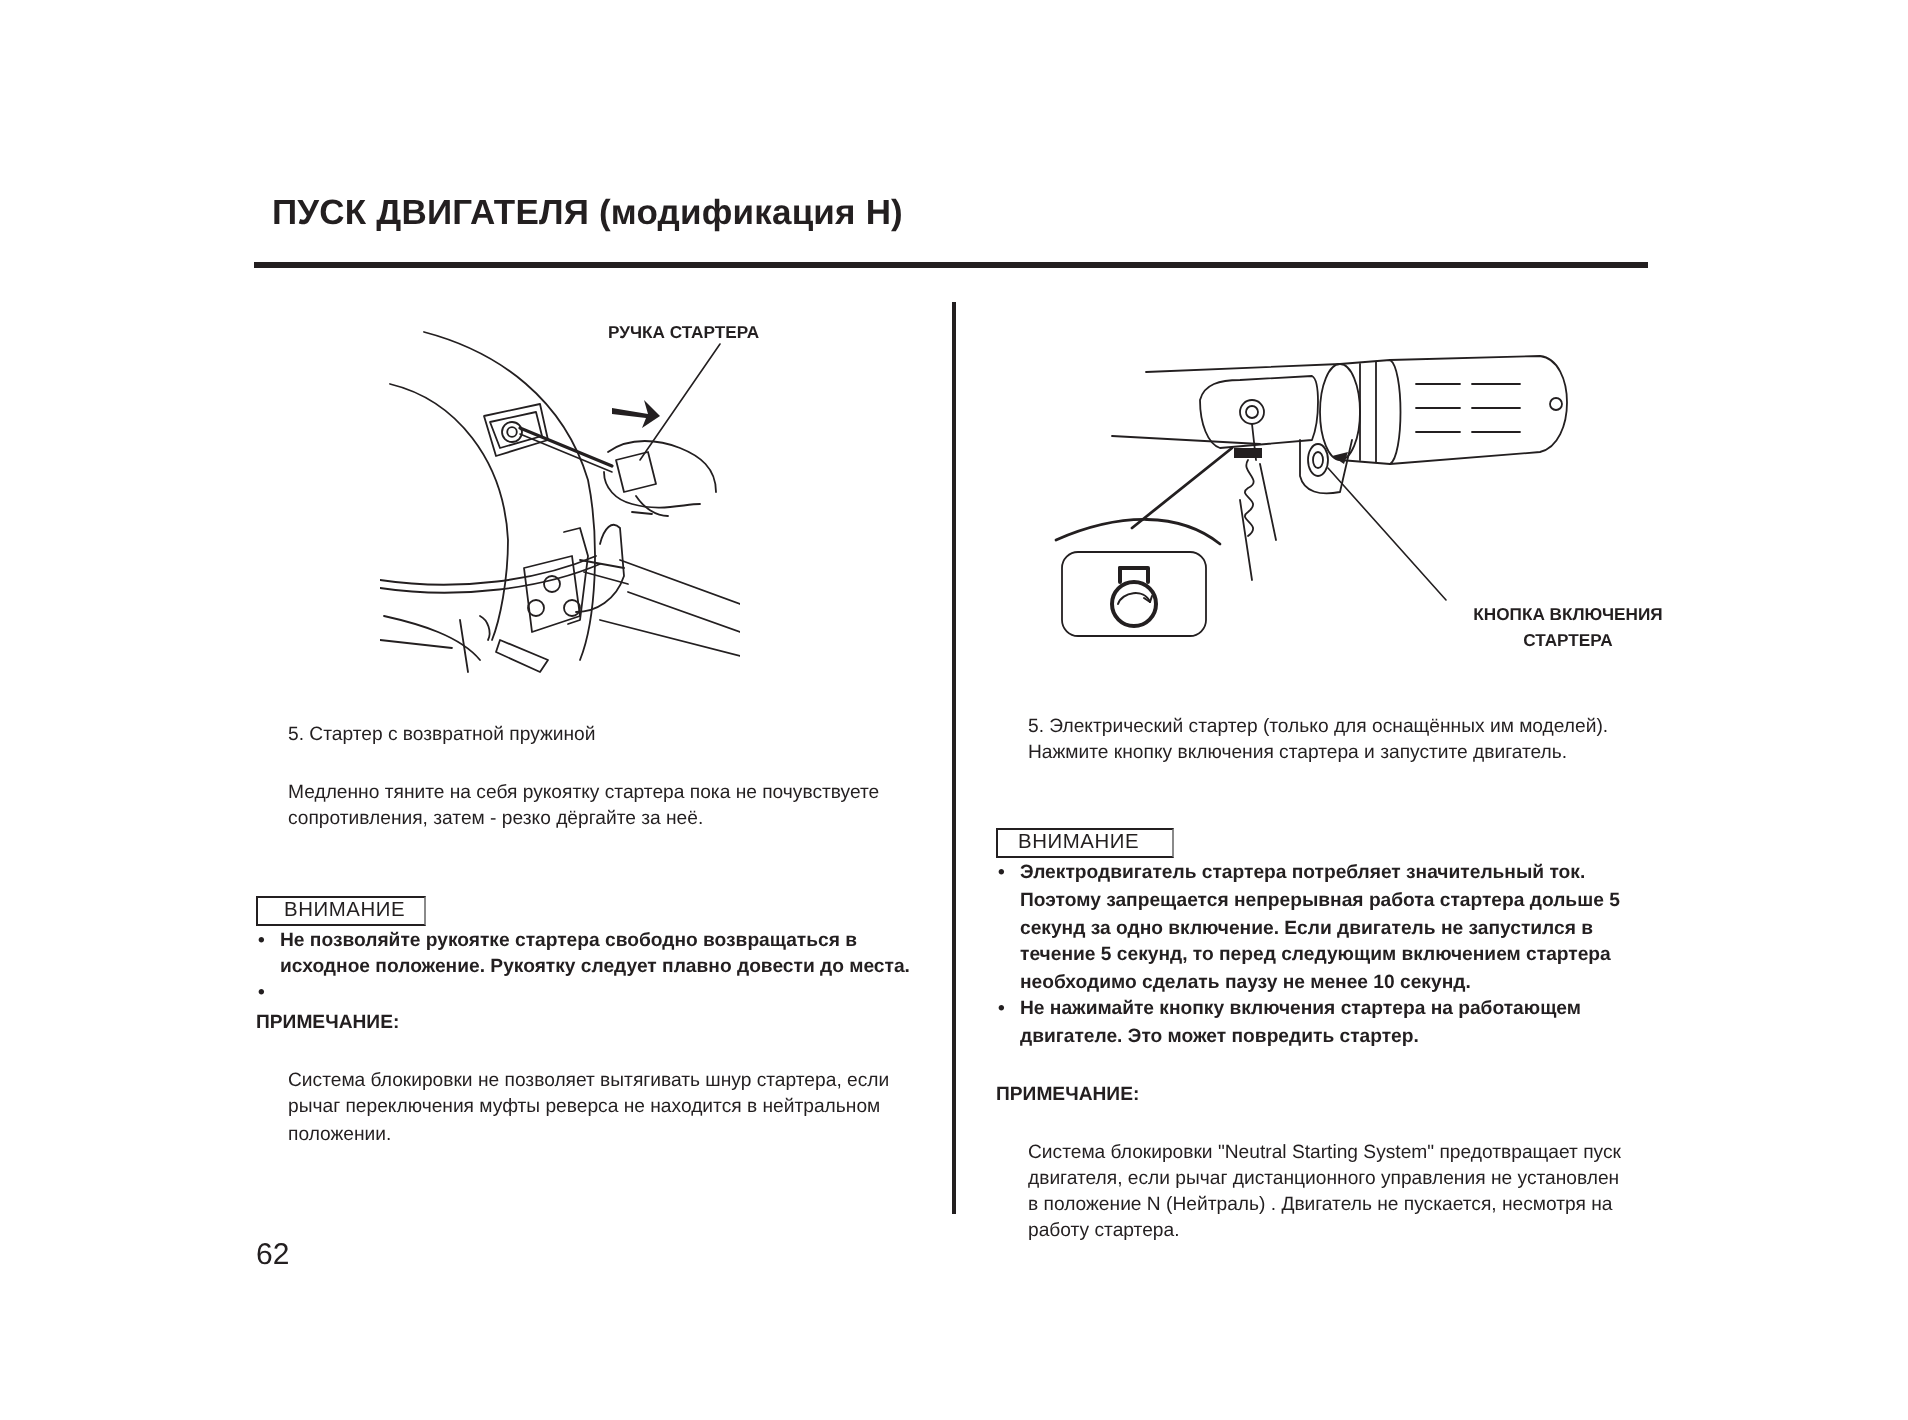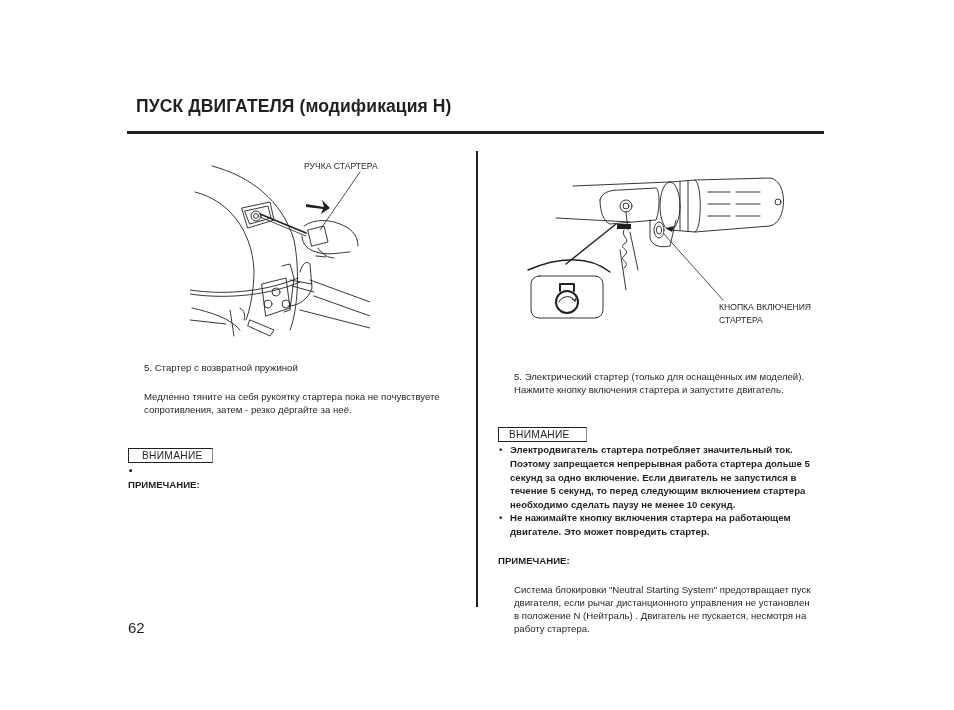--- a/index.html
+++ b/index.html
@@ -3,32 +3,32 @@
 <meta charset="utf-8">
 <style>
   html, body { margin: 0; padding: 0; background: #ffffff; }
   body { width: 954px; height: 710px; position: relative; overflow: hidden;
          font-family: "Liberation Sans", sans-serif; color: #231f20; }
   .title { position: absolute; left: 136px; top: 96px; font-size: 17.5px; font-weight: bold; letter-spacing: 0.1px; margin: 0; }
   .rule { position: absolute; left: 127px; top: 131px; width: 697px; height: 3px; background: #231f20; }
   .vdivider { position: absolute; left: 476px; top: 151px; width: 2px; height: 456px; background: #231f20; }
   .col { position: absolute; font-size: 9.6px; line-height: 13.2px; }
   .col-left { left: 128px; top: 345px; width: 335px; }
-  .col-right { left: 498px; top: 354px; width: 335px; }
+  .col-right { left: 498px; top: 341px; width: 335px; }
   .p { margin: 16px; }
   .warn-box { display: inline-block; margin-top: 15px; padding: 0 9px 0 13px; border: 1px solid #231f20; border-right-color: #8a8a8a;
               font-size: 10.2px; line-height: 13px; letter-spacing: 0.3px; }
   .warn-box.right { padding: 0 16px 0 10px; }
   ul.bullets { list-style: none; margin: 1px 0 0 0; padding: 0; font-weight: bold; }
   ul.bullets li { position: relative; padding-left: 12px; }
   ul.bullets li .dot { position: absolute; left: 1px; top: 0; }
   .col-right ul.bullets li { line-height: 13.6px; }
   .note-h { font-weight: bold; margin: 15px 0 0 0; }
   .page-no { position: absolute; left: 128px; top: 619px; font-size: 15px; }
-  .callout { position: absolute; font-size: 8.6px; font-weight: normal; line-height: 12.5px; }
+  .callout { position: absolute; font-size: 8.6px; font-weight: bold; line-height: 12.5px; text-align: center; }
   .callout-left { left: 304px; top: 160px; }
   .callout-right { left: 719px; top: 301px; }
   svg.illus { position: absolute; }
 </style>
 </head>
 <body>
 
 <h1 class="title">ПУСК ДВИГАТЕЛЯ (модификация Н)</h1>
 <div class="rule"></div>
 <div class="vdivider"></div>
@@ -130,24 +130,25 @@
     <path d="M55 131 L52 129 M55 131 L56 128" stroke-width="1"></path>
   </g>
 </svg>
 <div class="callout callout-right" style="width:130px;">КНОПКА ВКЛЮЧЕНИЯ СТАРТЕРА</div>
 
 <div class="col col-left">
   <p class="p">5. Стартер с возвратной пружиной</p>
   <p class="p">Медленно тяните на себя рукоятку стартера пока не почувствуете сопротивления, затем - резко дёргайте за неё.</p>
   <div class="warn-box">ВНИМАНИЕ</div>
   <ul class="bullets">
-    <li><span class="dot">•</span></li>
+    <li><span class="dot">•</span><span>Не позволяйте рукоятке стартера свободно возвращаться в исходное положение. Рукоятку следует плавно довести до места.</span></li>
     <li><span class="dot">•</span></li>
   </ul>
   <p class="note-h">ПРИМЕЧАНИЕ:</p>
+  <p class="p">Система блокировки не позволяет вытягивать шнур стартера, если рычаг переключения муфты реверса не находится в нейтральном положении.</p>
 </div>
 
 <div class="col col-right">
   <p class="p">5. Электрический стартер (только для оснащённых им моделей). Нажмите кнопку включения стартера и запустите двигатель.</p>
   <div class="warn-box right">ВНИМАНИЕ</div>
   <ul class="bullets">
     <li><span class="dot">•</span><span>Электродвигатель стартера потребляет значительный ток. Поэтому запрещается непрерывная работа стартера дольше 5 секунд за одно включение. Если двигатель не запустился в течение 5 секунд, то перед следующим включением стартера необходимо сделать паузу не менее 10 секунд.</span></li>
     <li><span class="dot">•</span><span>Не нажимайте кнопку включения стартера на работающем двигателе. Это может повредить стартер.</span></li>
   </ul>
   <p class="note-h">ПРИМЕЧАНИЕ:</p>

